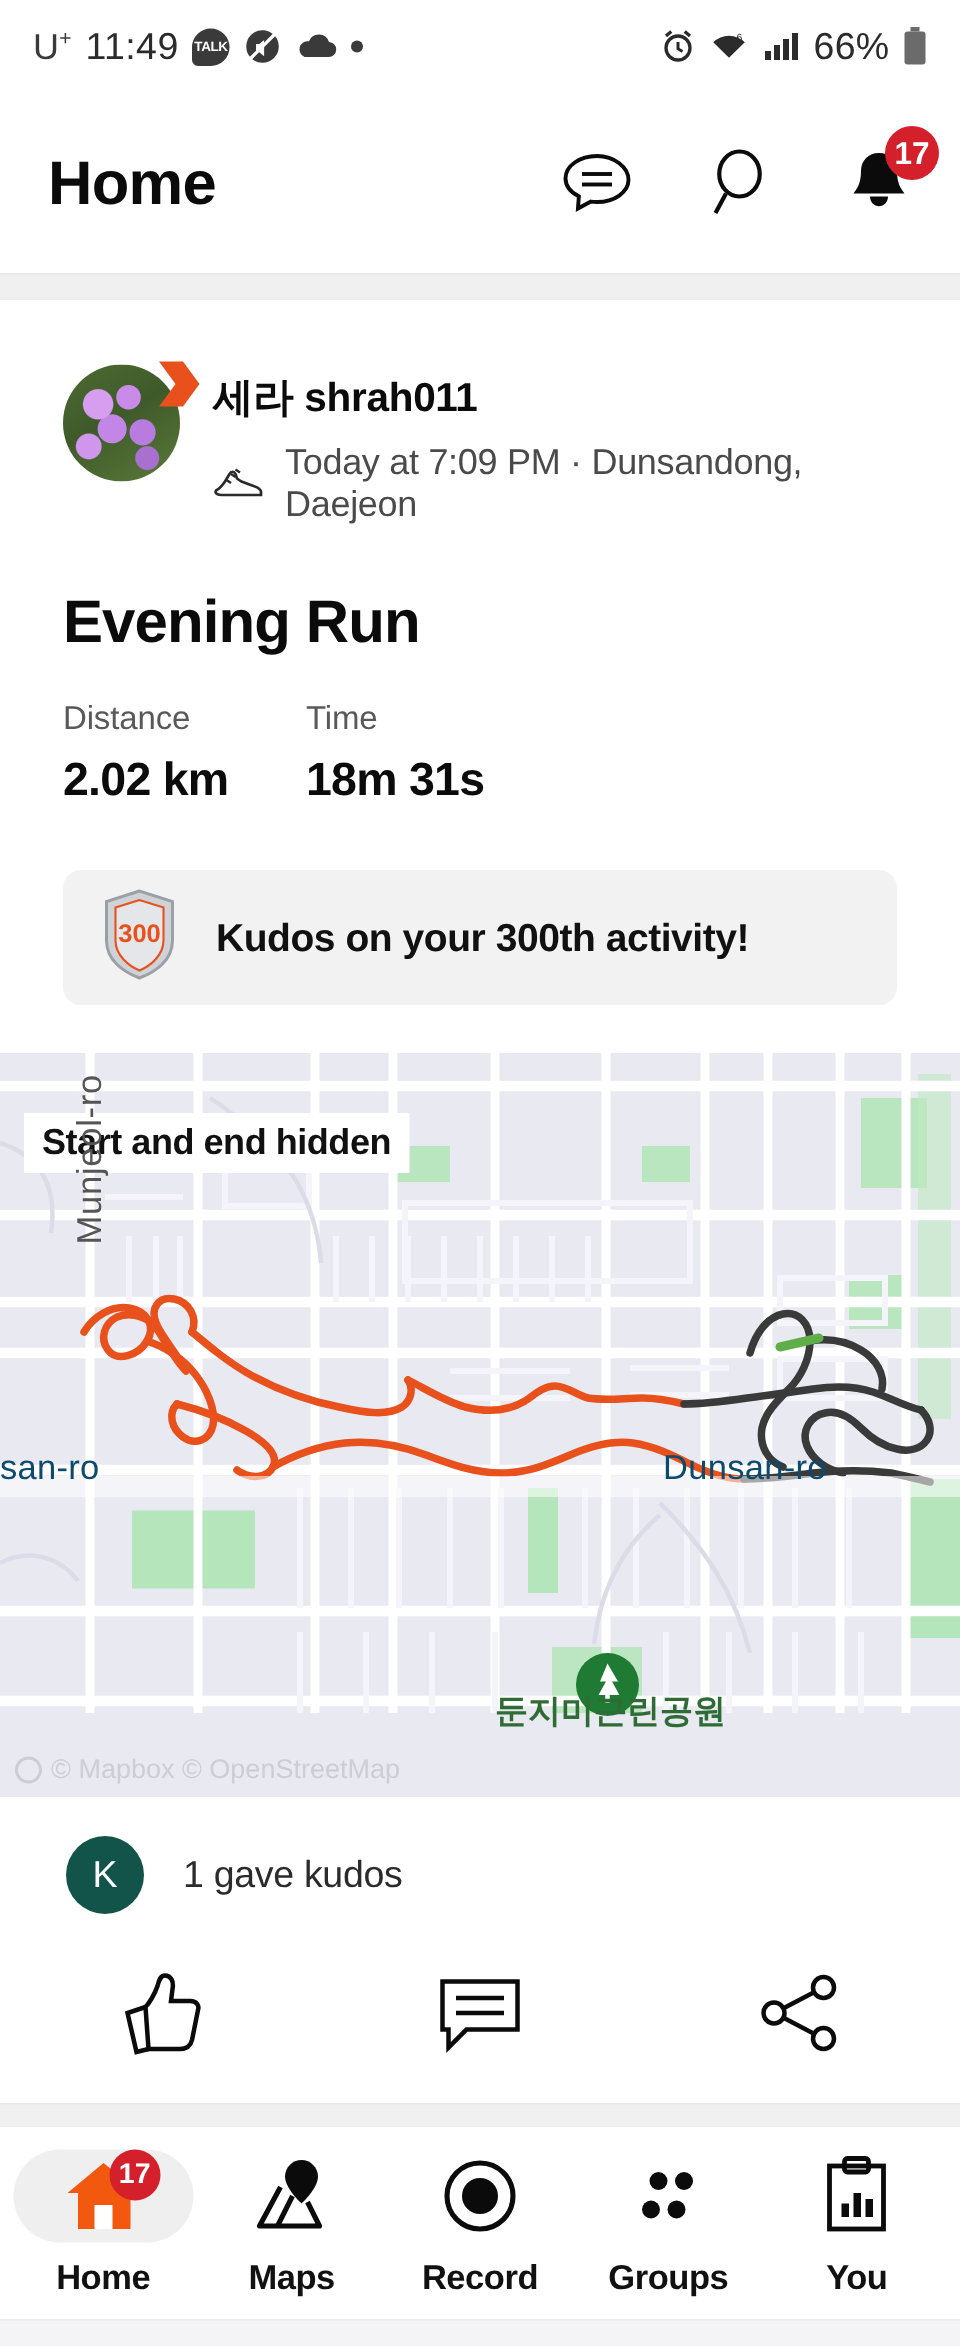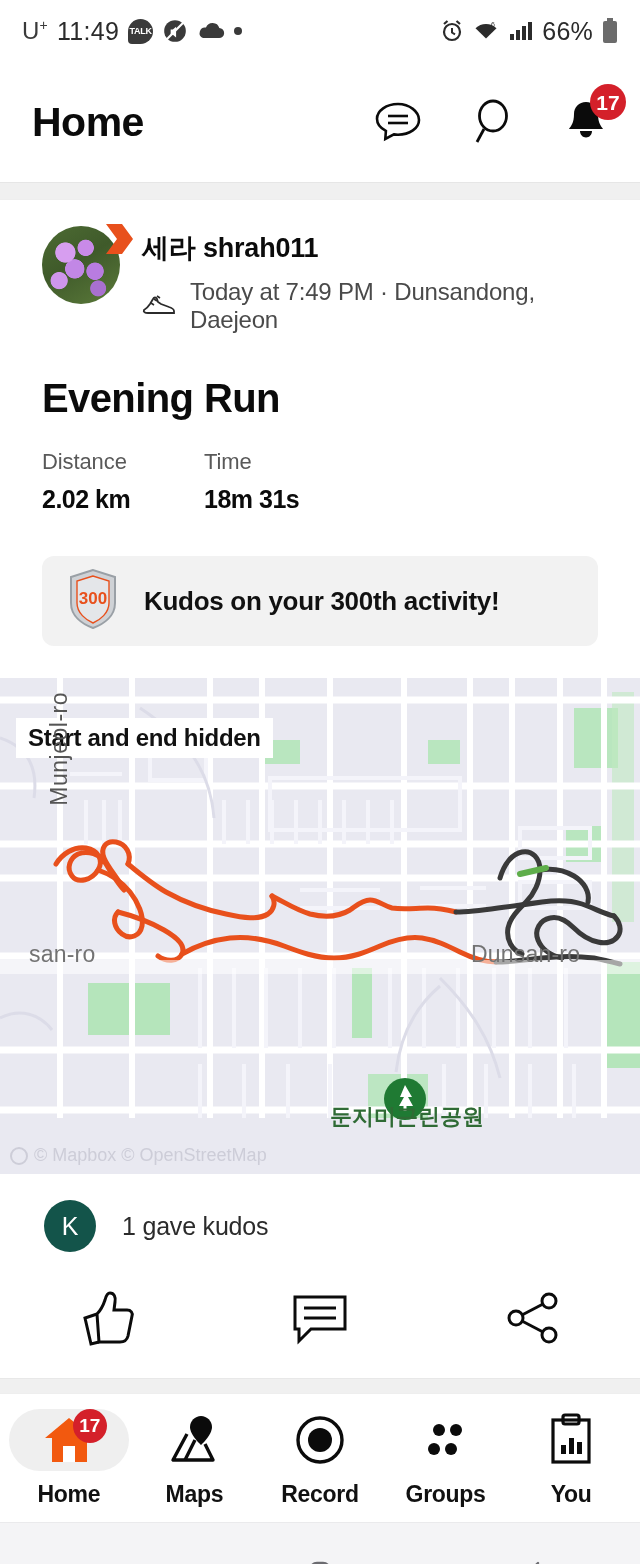--- a/index.html
+++ b/index.html
@@ -49,21 +49,21 @@
     background:#d4202a; color:#fff;
     border-radius:18px;
     font-size:21px; font-weight:bold;
     display:flex; align-items:center; justify-content:center;
     line-height:1;
   }
 
   .gap-band { height:18px; width:100%; background:#f0f0f0; border-top:1px solid #e6e6e6; border-bottom:1px solid #eeeeee; }
 
   
-  .card { background:#fff; padding-top:26px; }
+  .card { background:#fff; padding-top:43px; }
   .athlete-row { display:flex; align-items:flex-start; padding:0 42px; }
   .avatar-wrap { position:relative; width:78px; height:78px; flex:0 0 78px; }
   .avatar {
     width:78px;height:78px;border-radius:50%;
     background:
       radial-gradient(circle at 30% 34%, #d79ef0 0 13%, transparent 14%),
       radial-gradient(circle at 56% 28%, #c98ae8 0 11%, transparent 12%),
       radial-gradient(circle at 42% 55%, #c287e6 0 15%, transparent 16%),
       radial-gradient(circle at 68% 58%, #b87ce0 0 12%, transparent 13%),
       radial-gradient(circle at 22% 70%, #cf96ec 0 10%, transparent 11%),
@@ -83,21 +83,21 @@
   .activity-title {
     padding:42px 42px 0 42px;
     font-size:40px; font-weight:bold; color:#0b0b0b; letter-spacing:-.6px;
   }
 
   .stats { display:flex; padding:28px 42px 0 42px; }
   .stat { flex:0 0 auto; }
   .stat:nth-child(1){ width:162px; }
   .stat:nth-child(2){ width:162px; }
   .stat-label { font-size:22px; color:#595959; letter-spacing:-.1px; }
-  .stat-value { font-size:25px; font-weight:bold; color:#0b0b0b; margin-top:10px; letter-spacing:-.5px; }
+  .stat-value { font-size:31px; font-weight:bold; color:#0b0b0b; margin-top:10px; letter-spacing:-.5px; }
 
   
   .achievement {
     margin:42px 42px 0 42px;
     background:#f2f2f2; border-radius:12px;
     height:90px; display:flex; align-items:center; padding:0 24px;
   }
   .ach-text { font-size:26px; font-weight:bold; color:#111; margin-left:24px; letter-spacing:-.3px; }
 
   
@@ -114,21 +114,21 @@
     background:#ffffff; color:#111;
     font-size:24px; font-weight:bold;
     padding:6px 12px; letter-spacing:-.3px;
     white-space:nowrap;
   }
   .street-v {
     position:absolute; color:#555; font-size:23px;
     writing-mode:vertical-rl; transform:rotate(180deg);
     letter-spacing:.5px;
   }
-  .street-h { position:absolute; color:#737373; font-size:23px; letter-spacing:.2px;margin-left:29px; }
+  .street-h { position:absolute; color:#0c4a6e; font-size:23px; letter-spacing:.2px; }
   .attrib {
     position:absolute; left:10px; bottom:8px;
     font-size:18px; color:#cdcdd8; display:flex; align-items:center; gap:6px;
   }
   .attrib-circle { width:18px;height:18px;border-radius:50%;border:2px solid #cdcdd8; display:inline-block; }
 
   
   .kudos-row { display:flex; align-items:center; padding:26px 44px 0 44px; }
   .kudos-avatar {
     width:52px;height:52px;border-radius:50%;
@@ -275,21 +275,21 @@
     </div>
     <div class="athlete-text">
       <div class="athlete-name">세라 shrah011</div>
       <div class="athlete-meta">
         <span>
           <svg width="34" height="26" viewBox="0 0 34 26">
             <path d="M2 19c2-1 4-3 6-6l3-5c1-2 3-2 4 0l1 3 3 2 8 3c3 1 5 2 5 4v2H6c-3 0-5-1-4-3z" fill="none" stroke="#2b2b2b" stroke-width="1.8"></path>
             <path d="M12 8l3 2M15 5l3 2M9 12l3 2" stroke="#2b2b2b" stroke-width="1.6"></path>
           </svg>
         </span>
-        <span class="athlete-sub">Today at 7:49 PM · Dunsandong, Daejeon</span>
+        <span class="athlete-sub">Today at 7:09 PM · Dunsandong, Daejeon</span>
       </div>
     </div>
   </div>
 
   <div class="activity-title">Evening Run</div>
 
   <div class="stats">
     <div class="stat">
       <div class="stat-label">Distance</div>
       <div class="stat-value">2.02 km</div>

